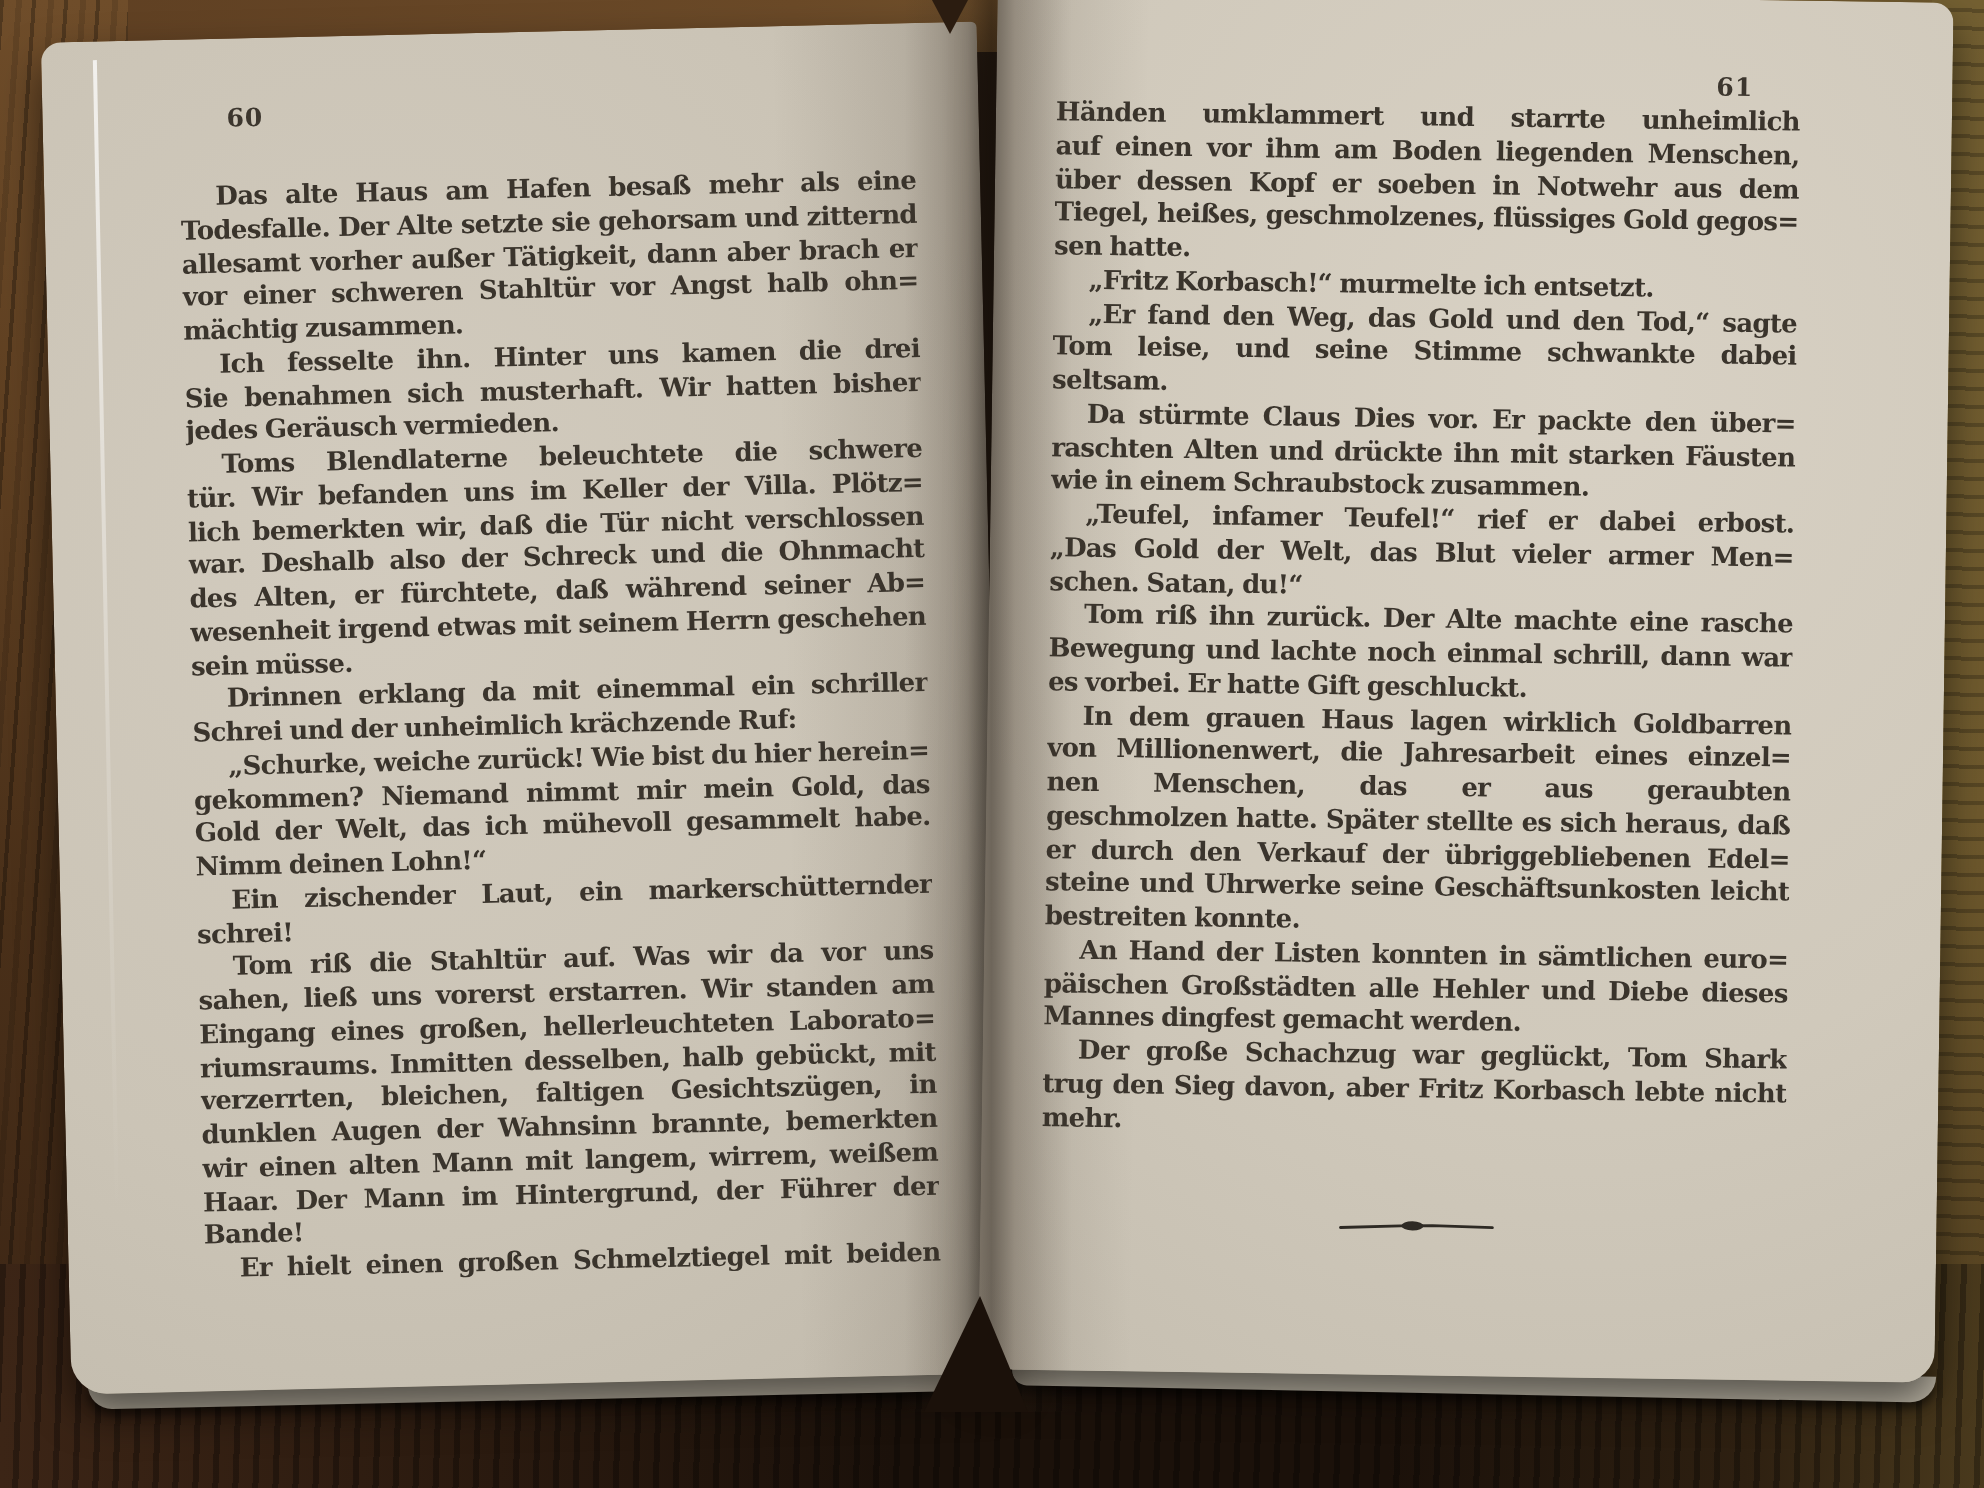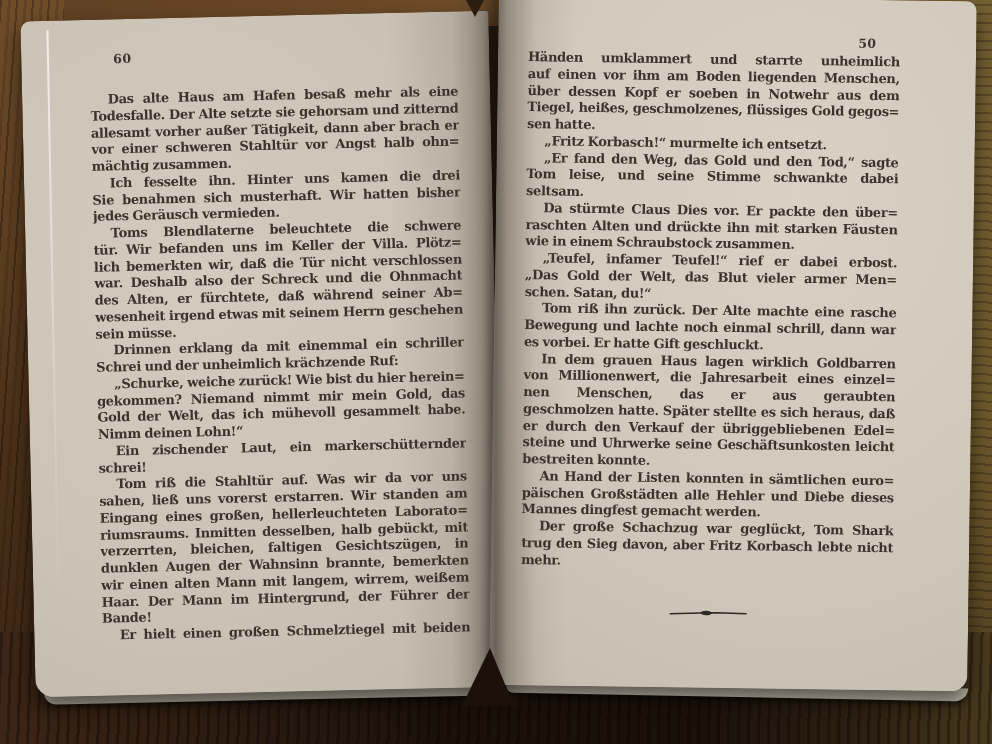--- a/index.html
+++ b/index.html
@@ -115,21 +115,21 @@
         <div class="ln">verzerrten, bleichen, faltigen Gesichtszügen, in deren</div>
         <div class="ln">dunklen Augen der Wahnsinn brannte, bemerkten</div>
         <div class="ln">wir einen alten Mann mit langem, wirrem, weißem</div>
         <div class="ln">Haar. Der Mann im Hintergrund, der Führer der</div>
         <div class="ln end">Bande!</div>
         <div class="ln in">Er hielt einen großen Schmelztiegel mit beiden</div>
       </div>
     </div>
 
     <div class="page page-right">
-      <div class="pagenum">50</div>
+      <div class="pagenum">61</div>
       <div class="text">
         <div class="ln">Händen umklammert und starrte unheimlich kichernd</div>
         <div class="ln">auf einen vor ihm am Boden liegenden Menschen,</div>
         <div class="ln">über dessen Kopf er soeben in Notwehr aus dem</div>
         <div class="ln">Tiegel, heißes, geschmolzenes, flüssiges Gold gegos=</div>
         <div class="ln end">sen hatte.</div>
         <div class="ln in end">„Fritz Korbasch!“ murmelte ich entsetzt.</div>
         <div class="ln in">„Er fand den Weg, das Gold und den Tod,“ sagte</div>
         <div class="ln">Tom leise, und seine Stimme schwankte dabei</div>
         <div class="ln end">seltsam.</div>

